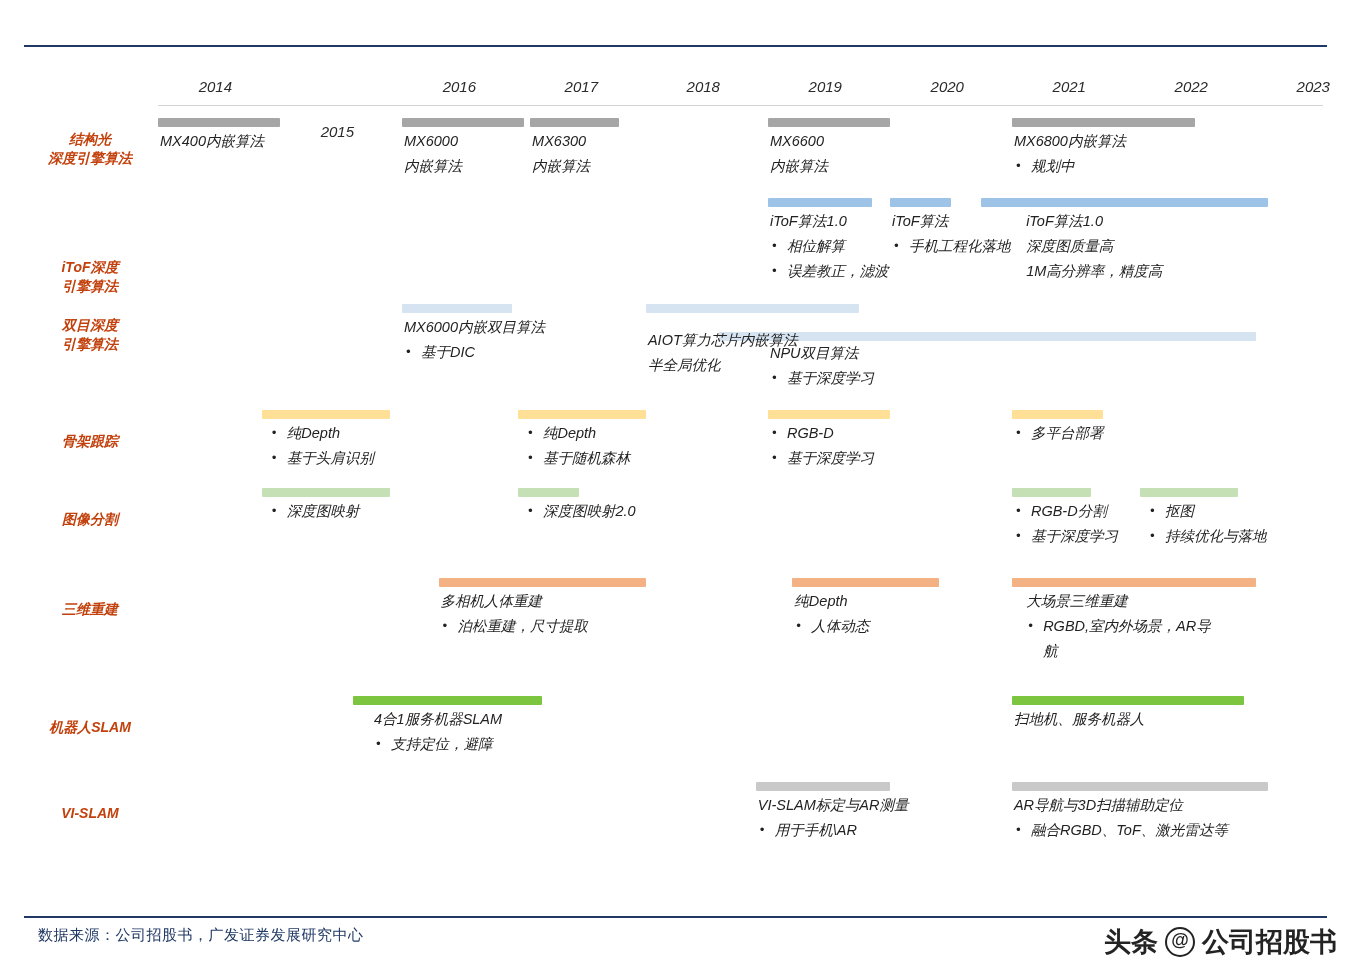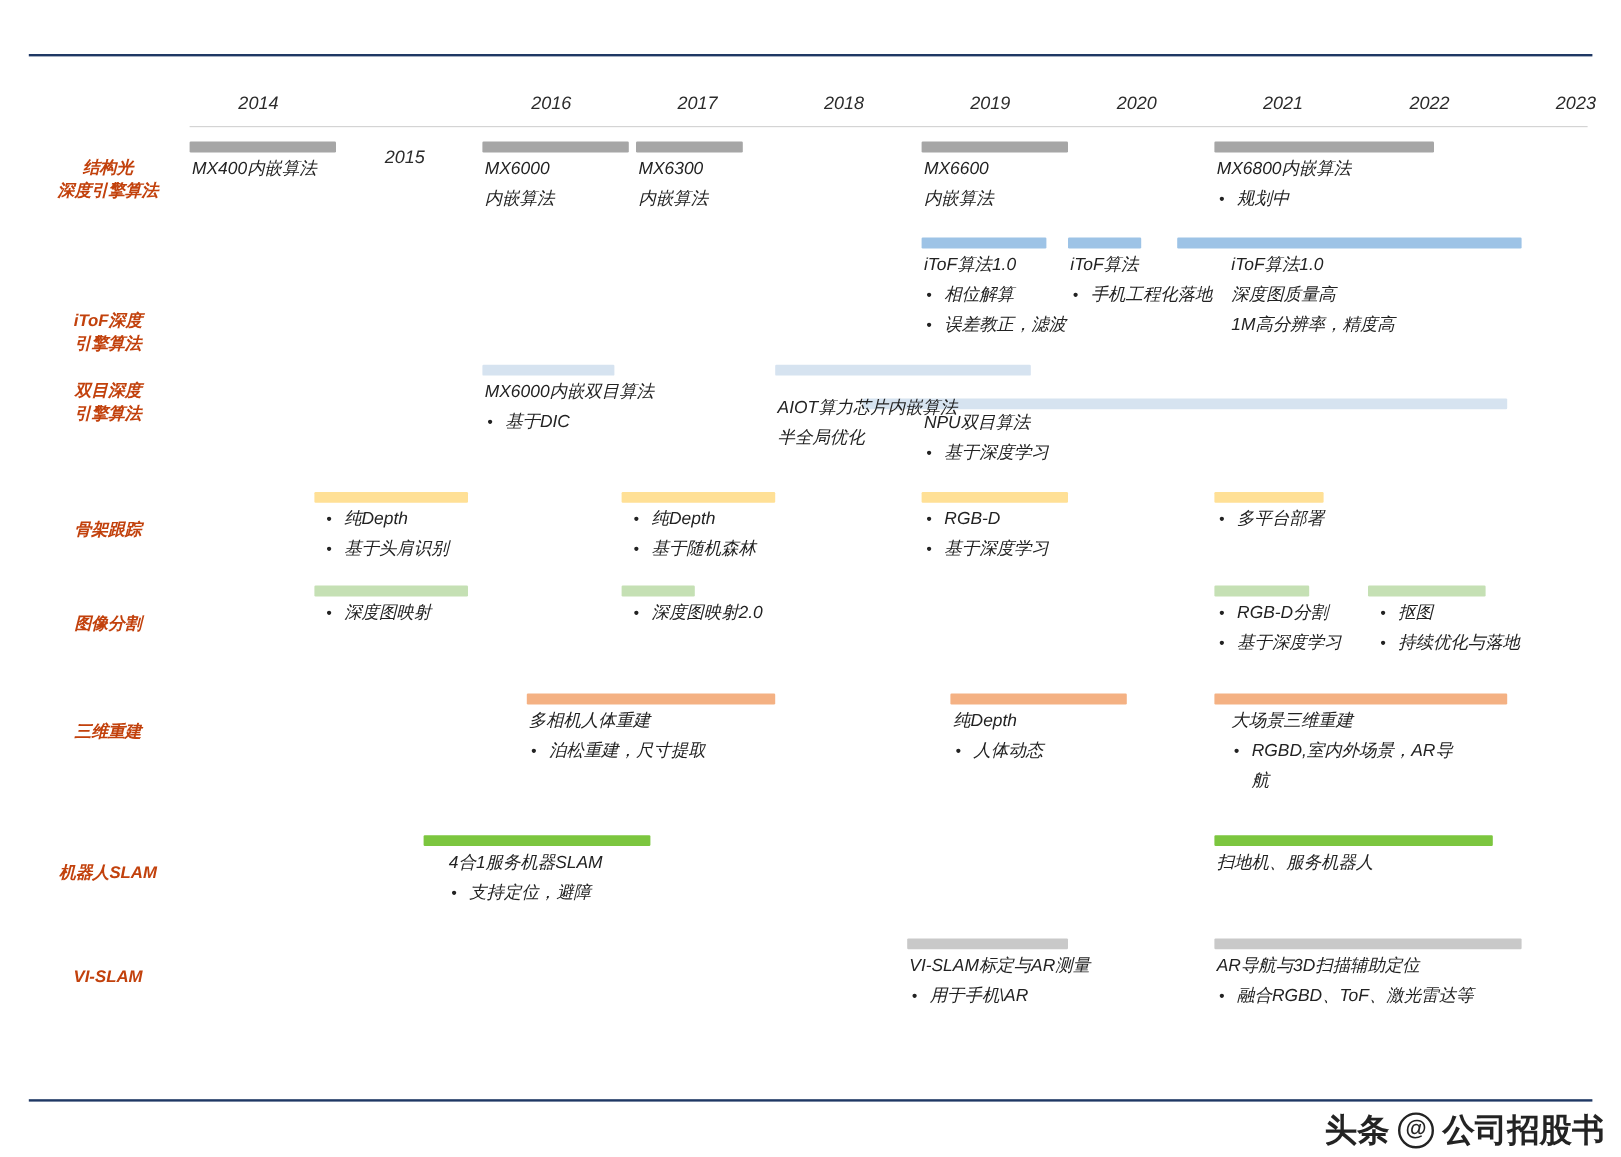--- a/index.html
+++ b/index.html
@@ -297,18 +297,19 @@
         <div class="cell" style="left: 1013.93px; top: 733px;">
           <span class="hd">AR导航与3D扫描辅助定位</span>
           <ul>
             <li>融合RGBD、ToF、激光雷达等</li>
           </ul>
         </div>
       </div>
   </div>
 
   <div class="rule-bottom"></div>
+  <div class="source-text">数据来源：公司招股书，广发证券发展研究中心</div>
   <div class="watermark">
     <span>头条</span>
     <span class="wm-at">@</span>
     <span>公司招股书</span>
   </div>
 </div>
 
 </body></html>

